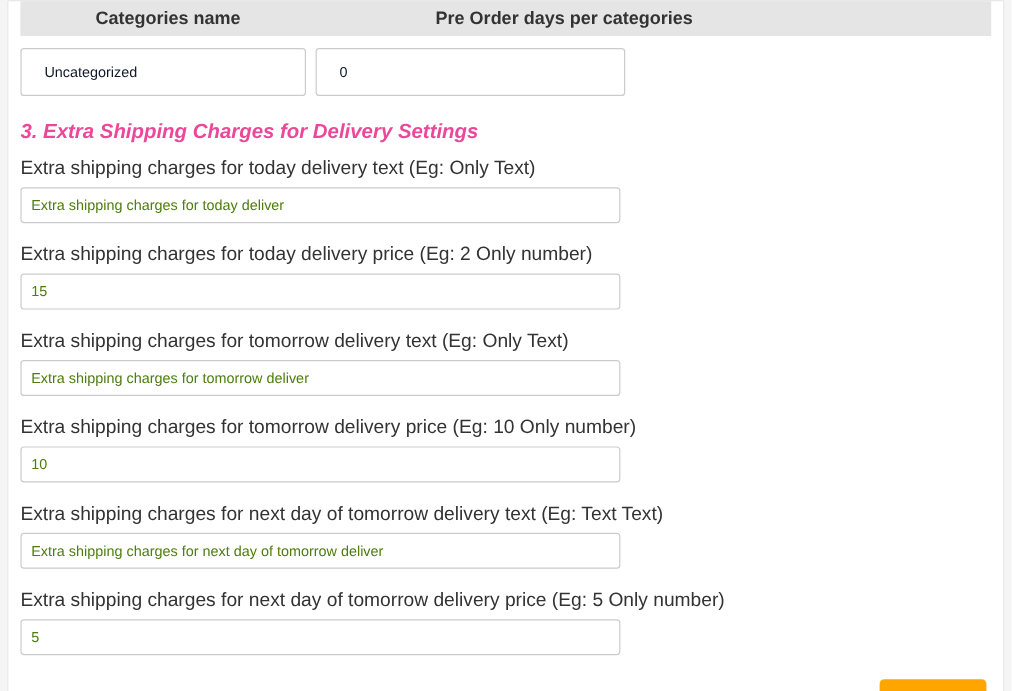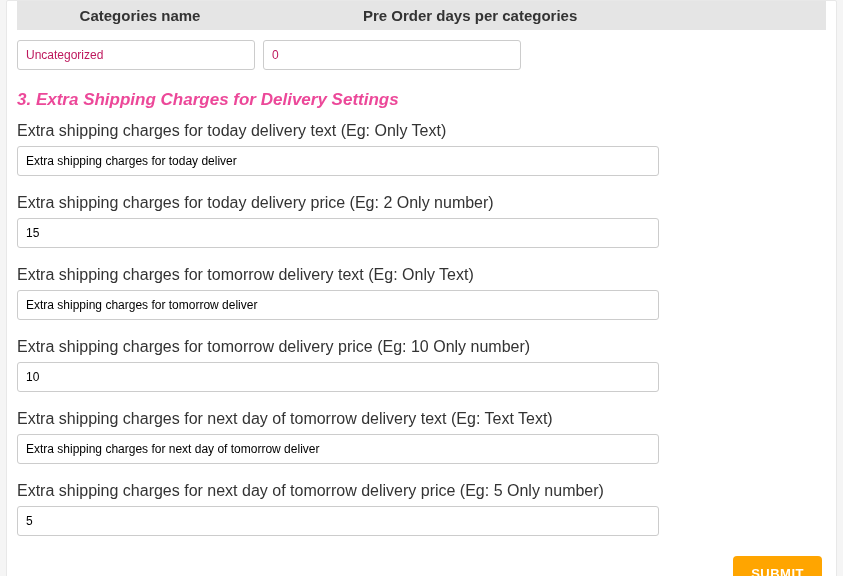--- a/index.html
+++ b/index.html
@@ -44,24 +44,24 @@
       padding-left: 100px;
     }
     .table-row {
       display: flex;
       gap: 8px;
       margin-bottom: 20px;
     }
     .table-row input {
       border: 1px solid #ccc;
       border-radius: 3px;
-      padding: 6px 8px;
+      padding: 6px 19px;
       font-size: 12px;
-      color: #be185d;
-      height: 30px;
+      color: #0f172a;
+      height: 40px;
     }
     .table-row input:first-child {
       width: 238px;
     }
     .table-row input:nth-child(2) {
       width: 258px;
     }
     .section-title {
       color: #ec4899;
       font-size: 17px;
@@ -72,26 +72,26 @@
     .form-group {
       margin-bottom: 18px;
     }
     .form-label {
       font-size: 16px;
       color: #333;
       display: block;
       margin-bottom: 6px;
     }
     .form-input {
-      width: 642px;
+      width: 500px;
       border: 1px solid #ccc;
       border-radius: 3px;
       padding: 6px 8px;
       font-size: 12px;
-      color: #000000;
+      color: #4d7c0f;
       height: 30px;
     }
     .button-row {
       text-align: right;
       margin-top: 20px;
       padding-right: 4px;
       text-decoration: underline;
     }
     .submit-btn {
       background: #ffa500;

